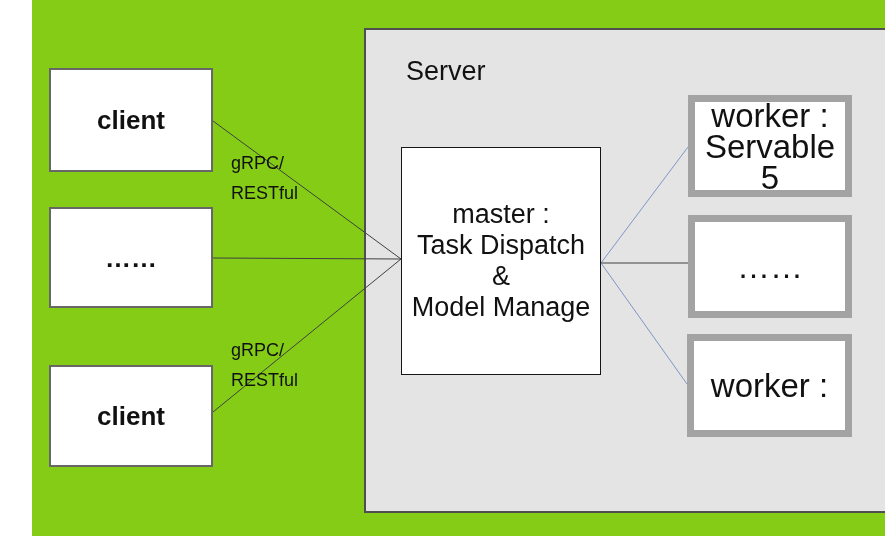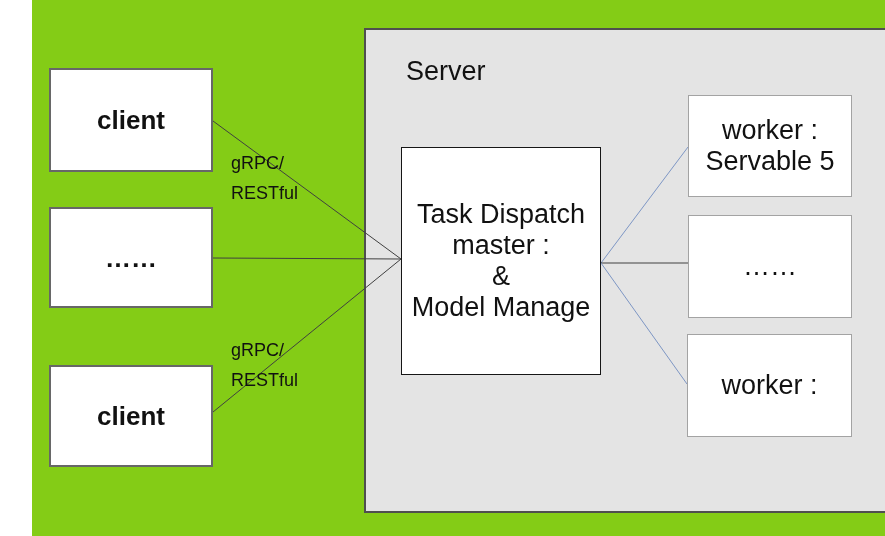--- a/index.html
+++ b/index.html
@@ -50,22 +50,22 @@
   #client-box-2 { left: 17px;  top: 207px; width: 164px; height: 101px; }
   #client-box-3 { left: 17px;  top: 365px; width: 164px; height: 102px; }
   #master-box {
     left: 369px; top: 147px;
     width: 200px; height: 228px;
     border: 1px solid #161616;
     font-size: 27px;
     line-height: 31px;
   }
   .worker-node {
-    border: 1px solid #a3a3a3;
-    font-size: 27px;
+    border: 7px solid #a3a3a3;
+    font-size: 33px;
     line-height: 31px;
   }
   #worker-box-1 { left: 656px; top: 95px;  width: 164px; height: 102px; }
   #worker-box-2 { left: 656px; top: 215px; width: 164px; height: 103px; }
   #worker-box-3 { left: 655px; top: 334px; width: 165px; height: 103px; }
   
   .edge-label {
     font-size: 18px;
     line-height: 30px;
     z-index: 4;
@@ -111,22 +111,22 @@
   <div id="edge-label-1" class="abs edge-label">
     <div>gRPC/</div>
     <div>RESTful</div>
   </div>
   <div id="edge-label-2" class="abs edge-label">
     <div>gRPC/</div>
     <div>RESTful</div>
   </div>
 
   <div id="master-box" class="abs node">
+    <div>master :</div>
     <div>Task Dispatch</div>
-    <div>master :</div>
     <div>&amp;</div>
     <div>Model Manage</div>
   </div>
 
   <div id="worker-box-1" class="abs node worker-node">
     <div>worker :</div>
     <div>Servable 5</div>
   </div>
   <div id="worker-box-2" class="abs node worker-node">
     <div>……</div>

